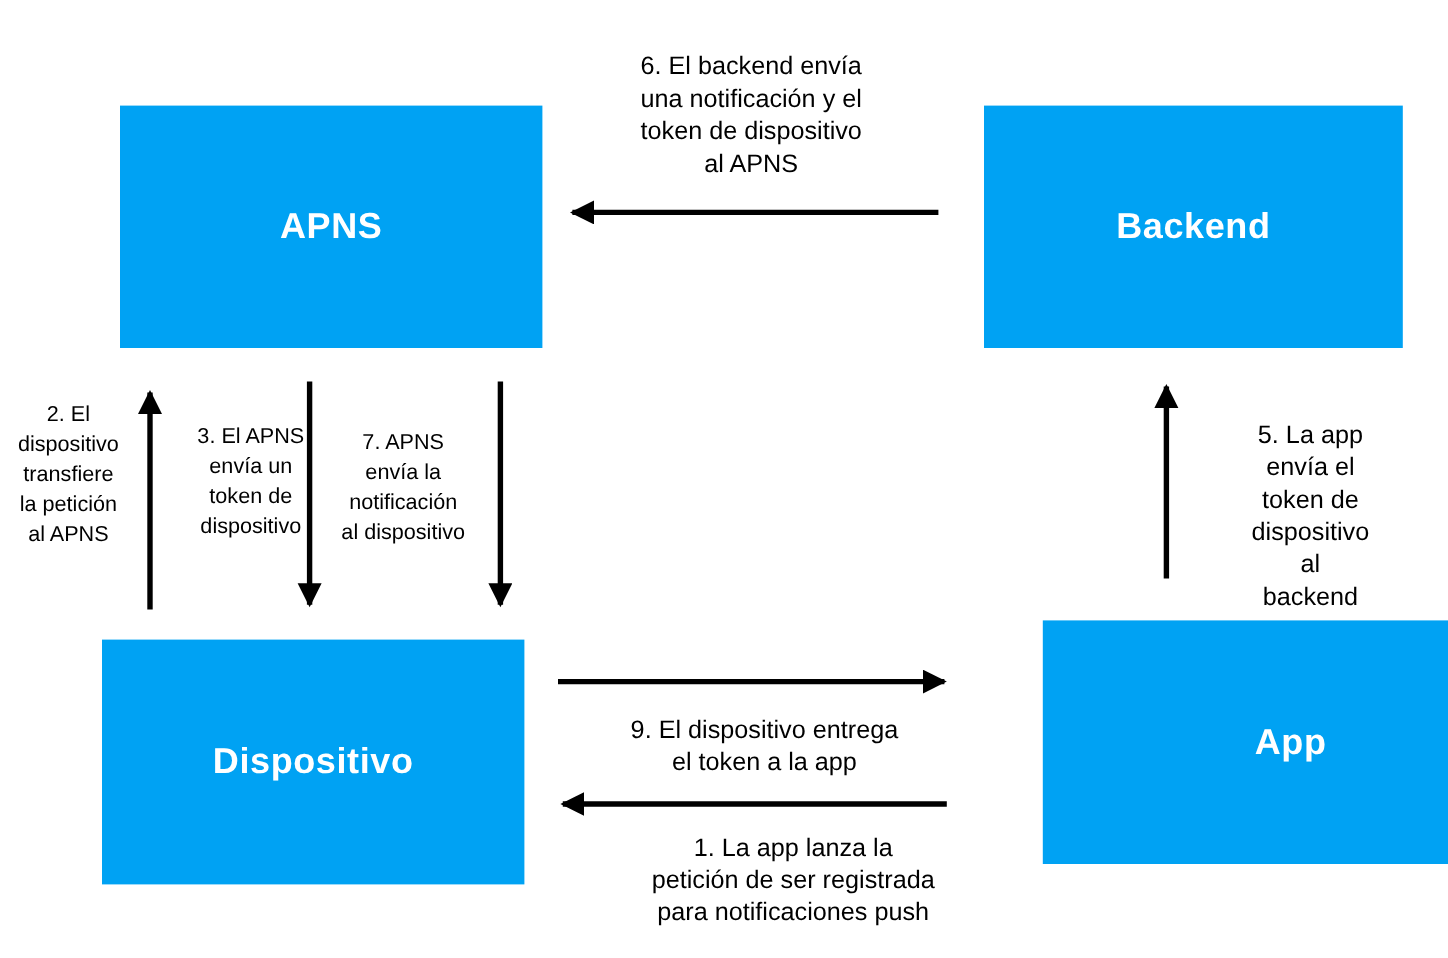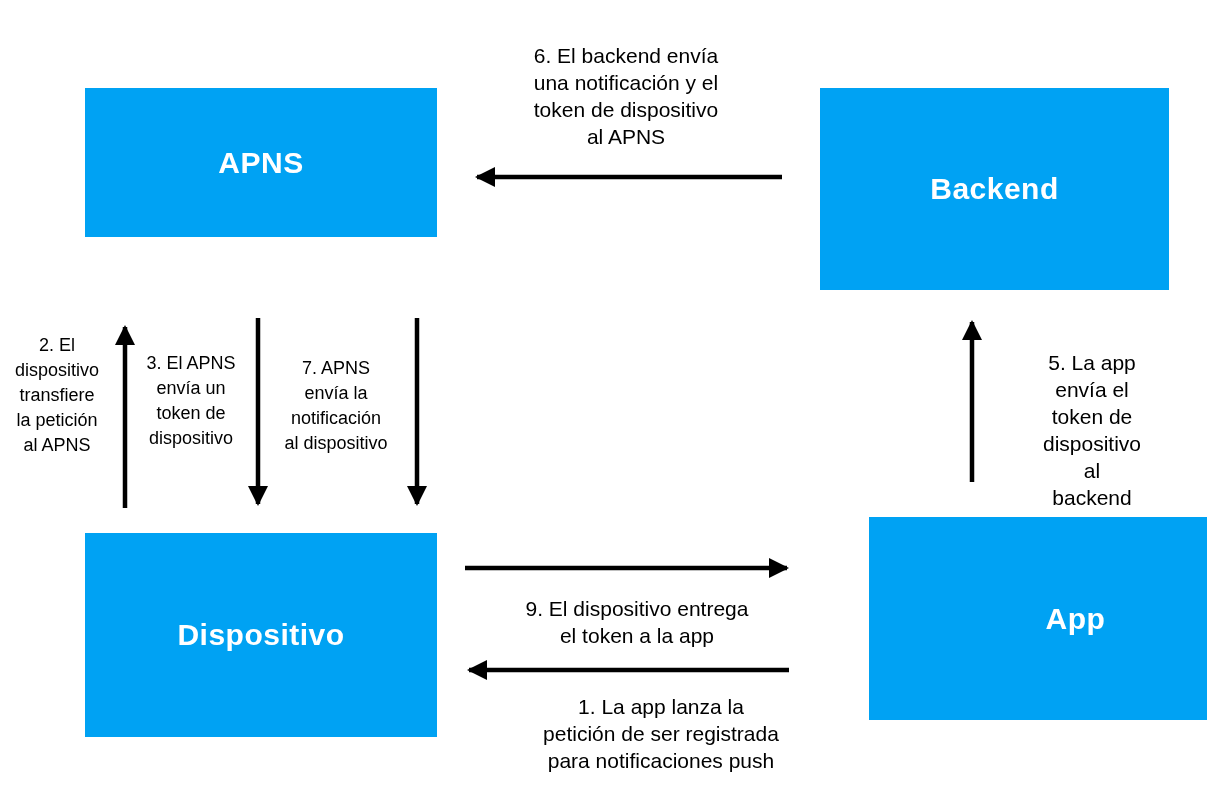--- a/index.html
+++ b/index.html
@@ -16,21 +16,21 @@
     position: absolute;
     background: #00A2F3;
     color: #ffffff;
     display: flex;
     align-items: center;
     justify-content: center;
     font-weight: bold;
     font-size: 30px;
     letter-spacing: 0.5px;
   }
-  .node-apns        { left: 85px;  top: 88px;  width: 352px; height: 149px; }
+  .node-apns        { left: 100px;  top: 88px;  width: 352px; height: 202px; }
   .node-backend     { left: 820px; top: 88px;  width: 349px; height: 202px; }
   .node-dispositivo { left: 85px;  top: 533px; width: 352px; height: 204px; }
   .node-app         { left: 869px; top: 517px; width: 413px; height: 203px; }
 
   .arrow-layer {
     position: absolute;
     left: 0; top: 0;
     width: 1207px; height: 798px;
     pointer-events: none;
   }
@@ -42,21 +42,21 @@
     color: #000000;
     font-weight: normal;
     white-space: pre-line;
   }
   .step-large { font-size: 21px; line-height: 27px; }
   .step-small { font-size: 18px; line-height: 25px; }
 
   .label-step6 { left: 626px;  top: 42px;  }
   .label-step5 { left: 1092px; top: 349px; }
   .label-step2 { left: 57px;   top: 333px; }
-  .label-step3 { left: 191px;  top: 351px; }
+  .label-step3 { left: 209px;  top: 351px; }
   .label-step7 { left: 336px;  top: 356px; }
   .label-step4 { left: 637px;  top: 595px; }
   .label-step1 { left: 661px;  top: 693px; }
 </style>
 </head>
 <body>
 
 <div class="canvas">
 
   <div class="node node-apns">

